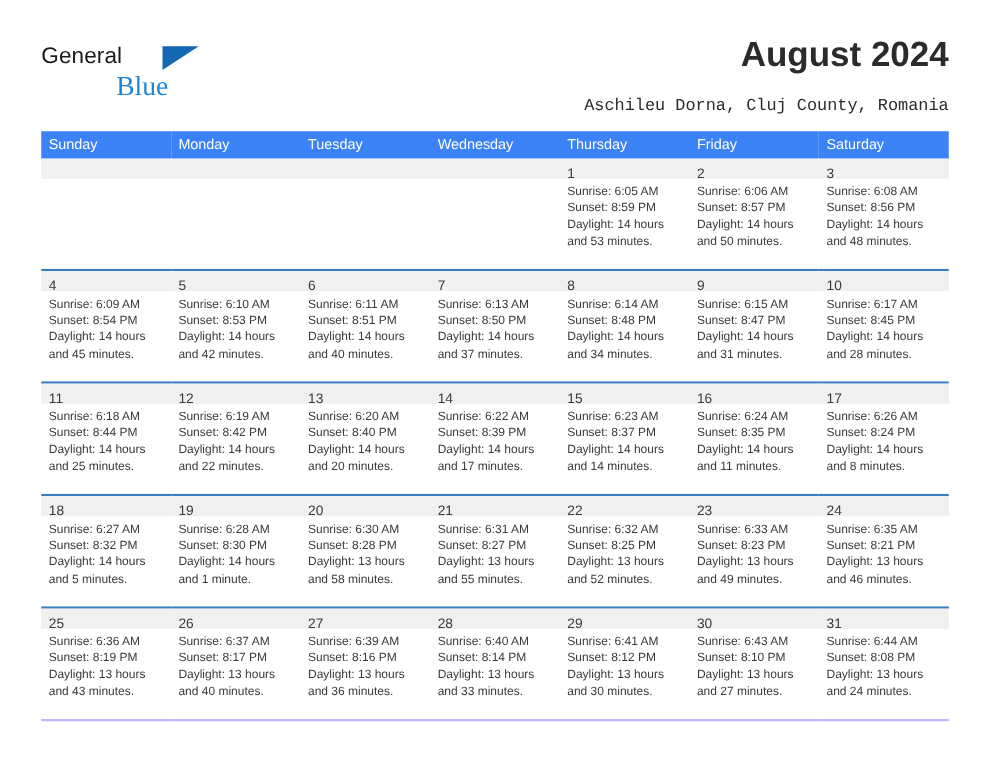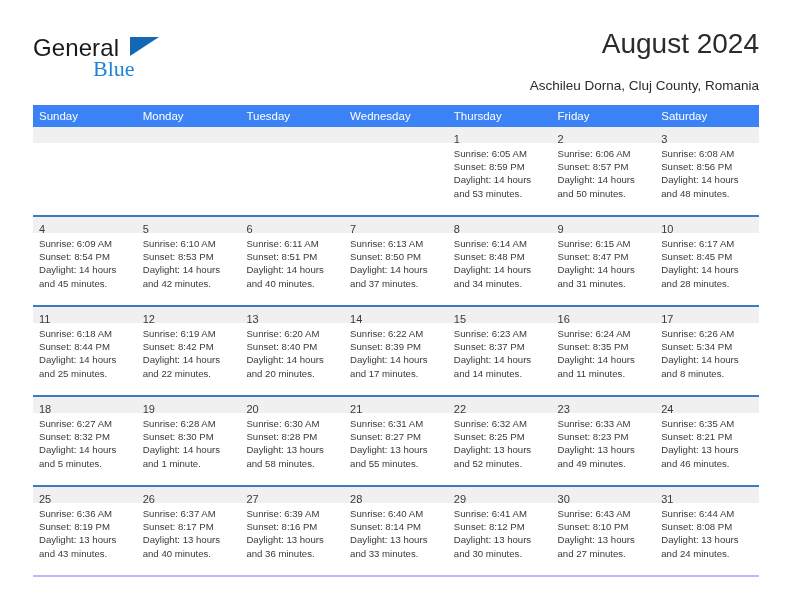--- a/index.html
+++ b/index.html
@@ -33,21 +33,21 @@
     position: absolute;
     left: 0;
     top: 6px;
     width: 200px;
     height: 56px;
   }
   .logo-general {
     position: absolute;
     left: 0;
     top: 0;
-    font-size: 24px;
+    font-size: 18px;
     letter-spacing: 0.1px;
     color: #1a1a1a;
     font-family: "Liberation Sans", sans-serif;
   }
   .logo-tri {
     position: absolute;
     left: 97px;
     top: 3px;
     width: 0;
     height: 0;
@@ -63,30 +63,31 @@
     font-family: Liberation Serif, serif;
   }
   .title {
     position: absolute;
     right: 0;
     top: 0;
     font-size: 28px;
     color: #2b2b2b;
     text-align: right;
     white-space: nowrap;
-    font-weight: normal;
+    font-weight: bold;
   }
   .subtitle {
     position: absolute;
     right: 0;
     top: 50px;
     font-size: 13.5px;
     color: #2b2b2b;
     text-align: center;
     white-space: nowrap;
+    font-family: Liberation Mono, monospace;
   }
 
   
   .calendar {
     position: absolute;
     left: 33px;
     top: 105px;
     width: 726px;
     border-collapse: collapse;
     table-layout: fixed;
@@ -352,21 +353,21 @@
                 <div>Sunset: 8:35 PM</div>
                 <div class="daylight-line">Daylight: 14 hours and 11 minutes.</div>
               </div>
             </div>
           </td>
           <td>
             <div class="cell">
               <div class="daynum-band"><span class="daynum">17</span></div>
               <div class="cell-body">
                 <div>Sunrise: 6:26 AM</div>
-                <div>Sunset: 5:34 PM</div>
+                <div>Sunset: 8:24 PM</div>
                 <div class="daylight-line">Daylight: 14 hours and 8 minutes.</div>
               </div>
             </div>
           </td>
         </tr>
         <tr class="week-row">
           <td>
             <div class="cell">
               <div class="daynum-band"><span class="daynum">18</span></div>
               <div class="cell-body">

